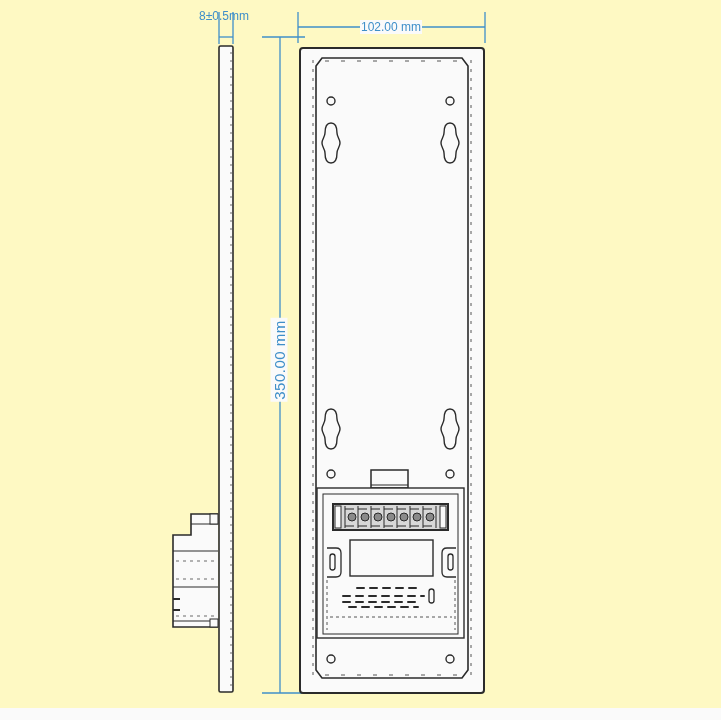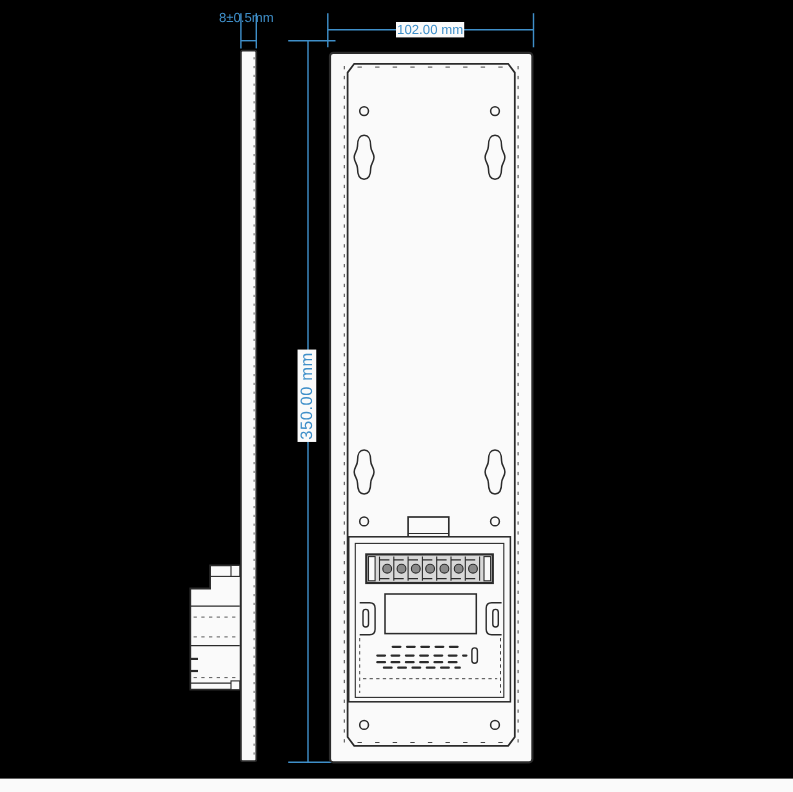--- a/index.html
+++ b/index.html
@@ -1,16 +1,16 @@
 <!DOCTYPE html>
 <html><head>
   <meta charset="utf-8">
   <style>
     html, body { margin: 0; padding: 0; background: #fafafa; }
-    #canvas { position: relative; width: 721px; height: 708px; background: #000000; overflow: hidden; }
+    #canvas { position: relative; width: 721px; height: 708px; background: #fef9c3; overflow: hidden; }
     svg { position: absolute; left: 0; top: 0; }
     .dim-label { position: absolute; font-family: "Liberation Sans", sans-serif; color: #3f8fc9; white-space: nowrap; }
     #label-thickness { left: 199px; top: 9px; font-size: 12px; }
     #label-width { left: 360px; top: 20px; font-size: 12px; background: #fafafa; padding: 0 1px; }
     #label-height { left: 279px; top: 360px; font-size: 15px; letter-spacing: 0.5px; transform: translate(-50%, -50%) rotate(-90deg); background: #fafafa; padding: 0 2px; }
   </style>
 </head>
 <body>
 
 <div id="canvas">

